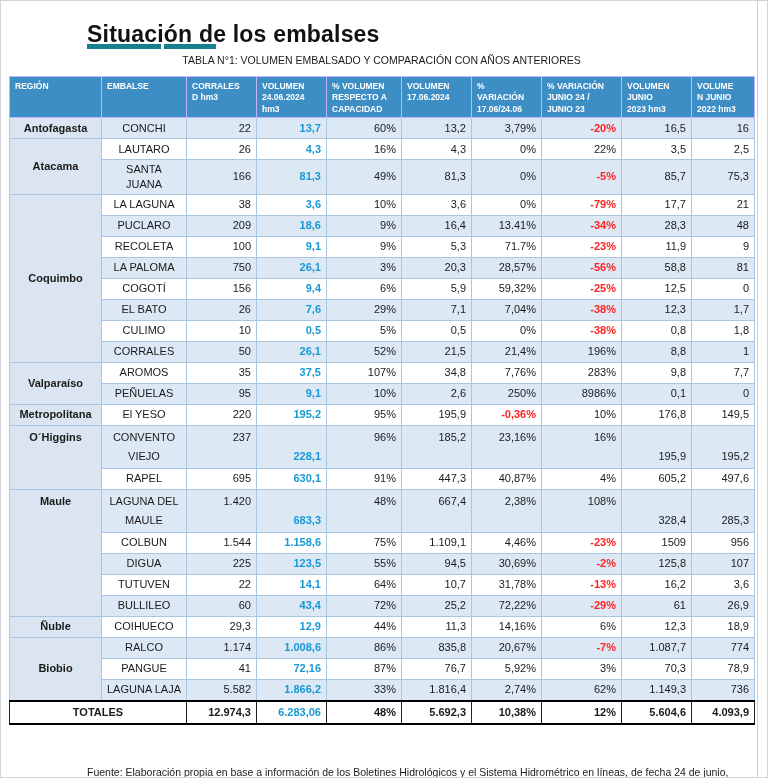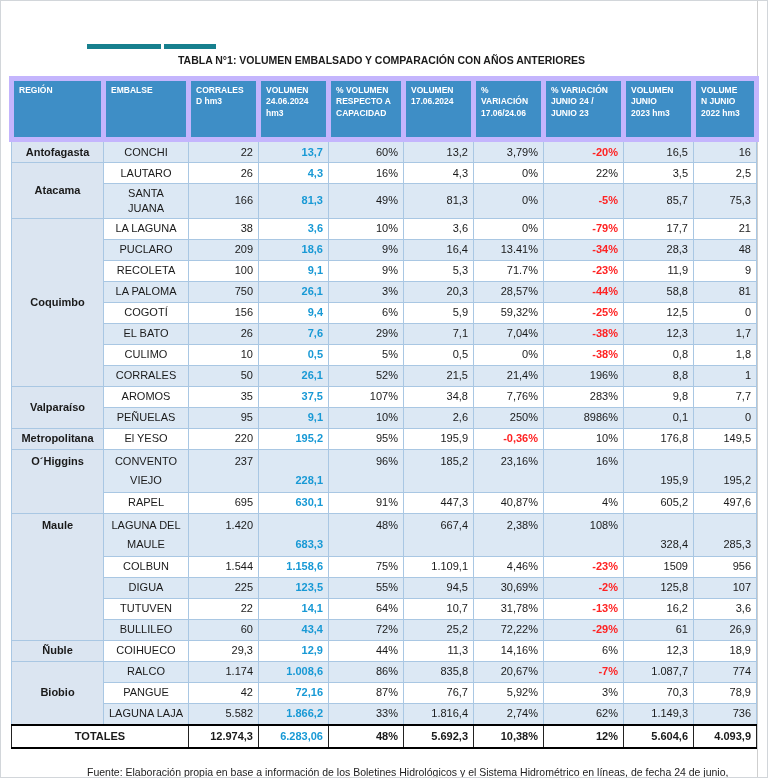--- a/index.html
+++ b/index.html
@@ -35,44 +35,44 @@
     gap: 3px;
   }
   .title-underline .seg1 { width: 74px; height: 5px; background: var(--accent-teal, #17808e); }
   .title-underline .seg2 { width: 52px; height: 5px; background: var(--accent-teal, #17808e); }
   .table-caption {
     position: absolute;
     left: 8px; top: 53px;
     width: 745px;
     text-align: center;
     font-size: 10.5px;
-    font-weight: bold;
+    font-weight: normal;
     color: #1a1a1a;
   }
   .table-wrap {
     position: absolute;
     left: 8px; top: 75px;
     width: 745px;
   }
   table {
     border-collapse: collapse;
     table-layout: fixed;
     width: 745px;
   }
   thead th {
     background: var(--header-bg, #3e8ec6);
     color: #fff;
     font-size: 8.5px;
     font-weight: bold;
     text-align: left;
     vertical-align: top;
-    padding: 4px 3px 16px 5px;
+    padding: 4px 3px 0 5px;
     white-space: pre-line;
     line-height: 1.35;
-    border: 5px solid #c4b5fd;
+    border: 1px solid #c4b5fd;
     height: 36px;
   }
   td {
     font-size: 11px;
     color: #1a1a1a;
     border: 1px solid var(--border, #a9c7e3);
     padding: 2px 5px;
     height: 16px;
     white-space: pre-line;
     background: #fff;
@@ -109,20 +109,21 @@
     line-height: 22px;
     margin-top: 20px;
   }
 </style>
 </head>
 <body>
 
 <div class="page">
   <div class="right-edge-line"></div>
 
+  <h1 class="page-title">Situación de los embalses</h1>
 
   <div class="title-underline">
     <span class="seg1"></span>
     <span class="seg2"></span>
   </div>
 
   <div class="table-caption">TABLA N°1: VOLUMEN EMBALSADO Y COMPARACIÓN CON AÑOS ANTERIORES</div>
 
   <div class="table-wrap">
     <table>
@@ -236,21 +237,21 @@
             <td class="num">11,9</td>
             <td class="num">9</td>
           </tr>
           <tr class="shade">
             <td class="embalse">LA PALOMA</td>
             <td class="num">750</td>
             <td class="num vol">26,1</td>
             <td class="num">3%</td>
             <td class="num">20,3</td>
             <td class="num">28,57%</td>
-            <td class="num neg">-44%</td>
+            <td class="num neg">-56%</td>
             <td class="num">58,8</td>
             <td class="num">81</td>
           </tr>
           <tr>
             <td class="embalse">COGOTÍ</td>
             <td class="num">156</td>
             <td class="num vol">9,4</td>
             <td class="num">6%</td>
             <td class="num">5,9</td>
             <td class="num">59,32%</td>
@@ -432,21 +433,21 @@
             <td class="num vol">1.008,6</td>
             <td class="num">86%</td>
             <td class="num">835,8</td>
             <td class="num">20,67%</td>
             <td class="num neg">-7%</td>
             <td class="num">1.087,7</td>
             <td class="num">774</td>
           </tr>
           <tr>
             <td class="embalse">PANGUE</td>
-            <td class="num">42</td>
+            <td class="num">41</td>
             <td class="num vol">72,16</td>
             <td class="num">87%</td>
             <td class="num">76,7</td>
             <td class="num">5,92%</td>
             <td class="num">3%</td>
             <td class="num">70,3</td>
             <td class="num">78,9</td>
           </tr>
           <tr class="shade">
             <td class="embalse">LAGUNA LAJA</td>

